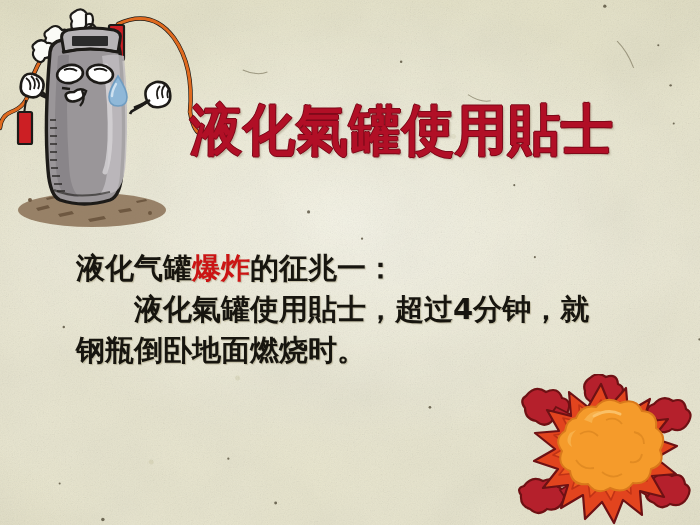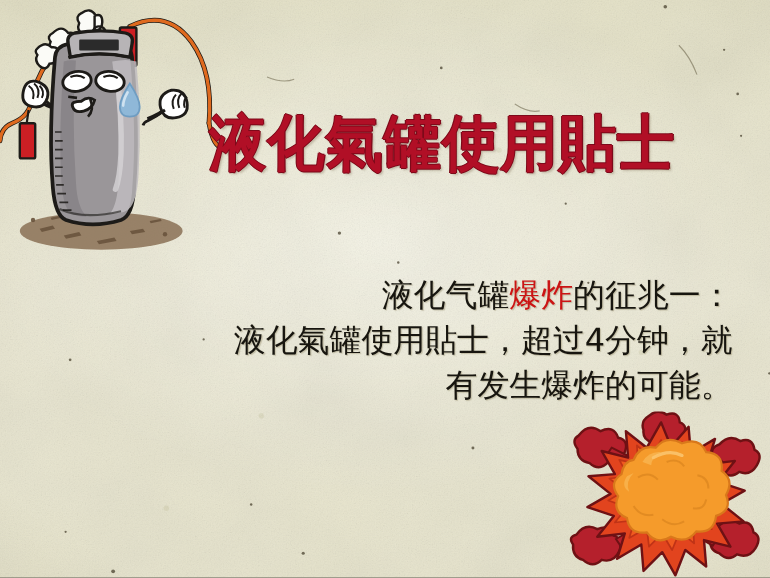--- a/index.html
+++ b/index.html
@@ -51,30 +51,29 @@
        1px 0 0 #7d0a1a, -1px 0 0 #7d0a1a,
        0 1px 0 #7d0a1a, 0 -1px 0 #7d0a1a,
        2px 2px 2px rgba(90,70,40,0.30);
     transform: scaleY(1.06);
     transform-origin: left center;
   }
 
   
   .body-text {
     position: absolute;
-    left: 48px;
+    left: 76px;
     top: 248px;
     width: 618px;
     color: #17150f;
     font-size: 29px;
-    font-weight: normal;
+    font-weight: bold;
     line-height: 41px;
     letter-spacing: 0px;
     text-shadow: 1px 1px 1px rgba(120,110,70,0.35);
-    text-align: right;
   }
   .body-line { white-space: nowrap; }
   .line2 { text-indent: 58px; }
   .hl-red { color: #cb1414; }
 
   
   .mascot { position: absolute; left: 0px; top: 0px; width: 205px; height: 232px; }
   .explosion { position: absolute; left: 506px; top: 374px; width: 190px; height: 151px; }
 </style>
 </head>
@@ -226,21 +225,21 @@
       <path d="M118 76 q9 14 9 21 q0 9 -9 9 q-9 0 -9 -9 q0 -7 9 -21z" fill="#8fb8d8" stroke="#6f9dc2" stroke-width="1.6"></path>
       <path d="M116 84 q-4 7 -4 12" fill="none" stroke="#cfe2f0" stroke-width="2.4" stroke-linecap="round"></path>
     </g>
   </svg>
 
   <div class="title">液化氣罐使用貼士</div>
 
   <div class="body-text">
     <div class="body-line"><span>液化气罐</span><span class="hl-red">爆炸</span><span>的征兆一：</span></div>
     <div class="body-line line2">液化氣罐使用貼士，超过4分钟，就</div>
-    <div class="body-line">有发生爆炸的可能。</div>
+    <div class="body-line">钢瓶倒卧地面燃烧时。</div>
   </div>
 
   <svg class="explosion" viewBox="0 0 190 151">
 
     <g fill="#b5202c" stroke="#6e1114" stroke-width="2.2">
       <path d="M20 22 q9 -12 20 -4 q12 -6 16 6 q10 2 6 13 q-3 11 -15 9 q-8 9 -17 1 q-11 -2 -11 -13 q-6 -8 1 -12z"></path>
       <path d="M84 4 q8 -7 16 -1 q11 -4 12 7 q8 3 3 12 q-5 9 -14 6 q-7 6 -14 0 q-9 -2 -8 -11 q-3 -8 5 -13z"></path>
       <path d="M148 30 q9 -10 19 -3 q11 -4 13 8 q8 4 2 14 q-6 10 -16 6 q-8 7 -16 -1 q-10 -3 -8 -14 q-3 -7 6 -10z"></path>
       <path d="M18 112 q8 -11 19 -5 q12 -5 15 6 q9 3 5 14 q-5 11 -16 8 q-8 8 -17 0 q-10 -3 -9 -14 q-5 -7 3 -9z"></path>
       <path d="M146 106 q9 -11 20 -4 q11 -4 13 8 q8 4 2 14 q-6 10 -17 6 q-8 7 -16 -1 q-10 -3 -8 -14 q-3 -7 6 -9z"></path>

